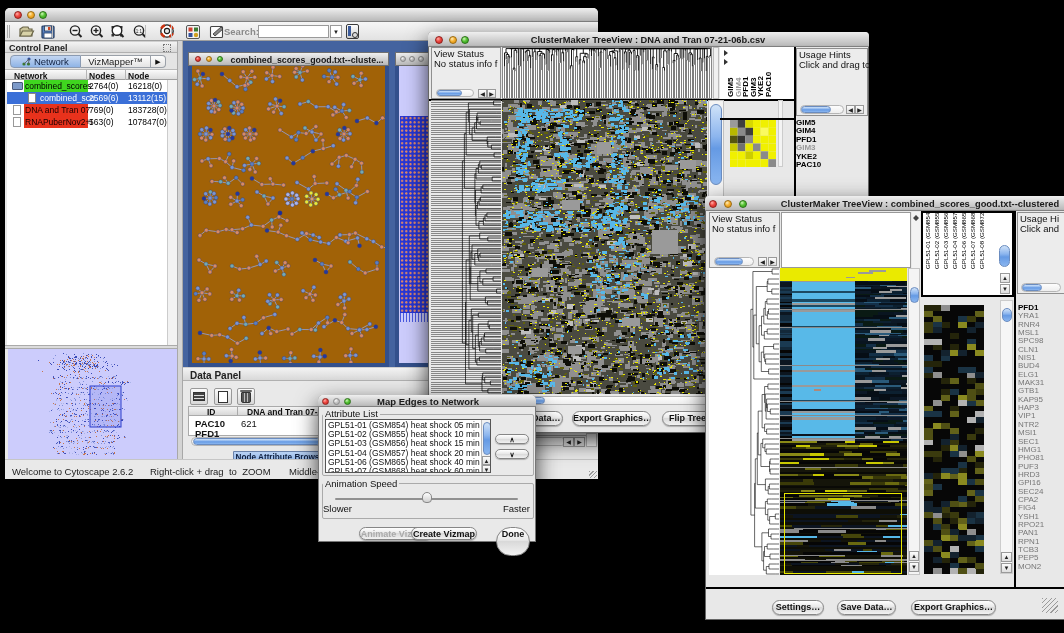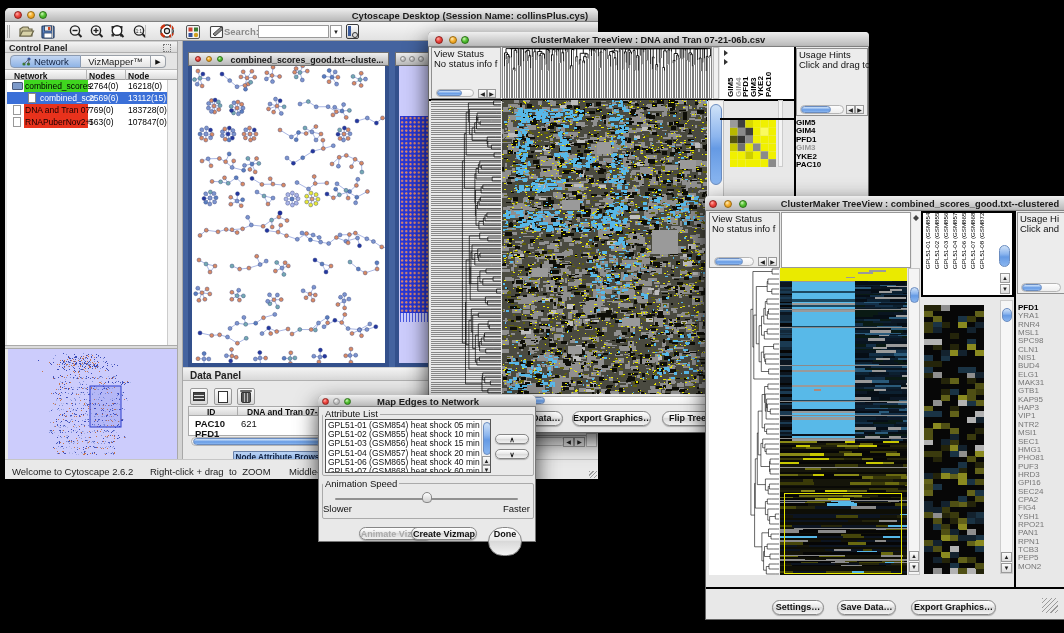--- a/index.html
+++ b/index.html
@@ -25,21 +25,20 @@
   .stripesV{background:repeating-linear-gradient(180deg,#878787 0px,#878787 1px,#e9e9e9 1px,#e9e9e9 2.15px);}
   .win{position:absolute;box-shadow:0 8px 22px rgba(0,0,0,0.75);}
 </style></head>
 <body>
 
 <div class="win" style="left:5px;top:8px;width:593px;height:471px;background:#e9e9e9;border-radius:5px 5px 0 0;">
   <div class="abs tbar" style="left:0;top:0;width:593px;height:14px;border-radius:5px 5px 0 0;">
     <div class="tl red" style="left:9px;"></div>
     <div class="tl yel" style="left:21.5px;"></div>
     <div class="tl grn" style="left:34px;"></div>
-    <div class="ttl" style="left:320px;width:290px;top:2px;font-size:9.5px;">Cytoscape Desktop (Session Name: collinsPlus.cys)</div>
   </div>
 
   <div class="abs" style="left:0;top:14px;width:593px;height:19px;background:linear-gradient(#f6f6f6,#e2e2e2);border-bottom:1px solid #9f9f9f;">
     <div class="abs" style="left:2px;top:3px;width:1px;height:13px;background:#aaa;"></div>
     <div class="abs" style="left:4px;top:3px;width:1px;height:13px;background:#aaa;"></div>
     <svg class="abs" style="left:9px;top:1px;" width="340" height="17">
 
       <g transform="translate(5,2)">
         <path d="M1 4 L4 2 L9 2 L10 4 L13 4 L13 11 L1 11 Z" fill="#c9c39a" stroke="#6a6548" stroke-width="1.2"></path>
         <path d="M1 11 L3.5 6 L14.5 6 L12 11 Z" fill="#d8d2a8" stroke="#6a6548" stroke-width="1.2"></path>
@@ -183,21 +182,21 @@
       <div class="abs tbar" style="left:-4px;top:0px;width:260px;height:14px;border:1px solid #707070;">
         <div class="tl tls gry" style="left:4px;top:3px;width:6px;height:6px;"></div>
         <div class="tl tls gry" style="left:13px;top:3px;width:6px;height:6px;"></div>
         <div class="tl tls gry" style="left:22px;top:3px;width:6px;height:6px;"></div>
       </div>
       <div class="abs" style="left:1px;top:64px;width:34px;height:197px;background:#2636d6;
         background-image:radial-gradient(circle,#e08a6a 1px,rgba(0,0,0,0) 1.3px);background-size:4.2px 4.2px;"></div>
       <div class="abs" style="left:1px;top:261px;width:30px;height:9px;background:repeating-linear-gradient(90deg,#4a5ae0 0,#4a5ae0 1px,transparent 1px,transparent 3px);"></div>
     </div>
 
-    <div class="abs" style="left:5px;top:11px;width:201px;height:315px;background:#ffffff;border:4px solid #33508c;border-top:none;">
+    <div class="abs" style="left:5px;top:11px;width:201px;height:315px;background:#a16207;border:4px solid #33508c;border-top:none;">
       <div class="abs tbar" style="left:-4px;top:0px;width:201px;height:14px;border:1px solid #707070;">
         <div class="tl tls red" style="left:6px;top:3px;width:6px;height:6px;"></div>
         <div class="tl tls yel" style="left:17px;top:3px;width:6px;height:6px;"></div>
         <div class="tl tls grn" style="left:28px;top:3px;width:6px;height:6px;"></div>
         <div class="ttl" style="left:38px;width:160px;font-size:8.8px;top:2px;">combined_scores_good.txt--cluste...</div>
       </div>
       <div class="abs" style="left:0;top:14px;width:193px;height:297px;overflow:hidden;">
         <svg width="193" height="297" viewBox="0 0 193 297" style="position:absolute;left:0;top:0;">
             <g stroke="#93a3dc" stroke-width="0.8">
               <line x1="8.0" y1="12.2" x2="16.1" y2="12.8"></line>
@@ -1261,14 +1260,14 @@
   <div class="ab" style="left:176px;top:39px;width:34px;height:10px;font-size:7px;line-height:9px;">∧</div>
   <div class="ab" style="left:176px;top:54px;width:34px;height:10px;font-size:7px;line-height:9px;">∨</div>
   <div class="abs" style="left:4px;top:83px;font-size:9.5px;color:#111;background:#e9e9e9;padding:0 2px;z-index:3;">Animation Speed</div>
   <div class="abs" style="left:3px;top:88px;width:212px;height:36px;border:1px solid #aaa;border-radius:2px;"></div>
   <div class="abs" style="left:16px;top:103px;width:183px;height:1.5px;background:#909090;border-radius:1px;"></div>
   <div class="abs" style="left:103px;top:97px;width:10px;height:11px;background:linear-gradient(#fefefe,#d0d0d0);border:1px solid #888;border-radius:5px 5px 4px 4px;"></div>
   <div class="abs" style="left:4px;top:108px;font-size:9.5px;color:#111;">Slower</div>
   <div class="abs" style="left:184px;top:108px;font-size:9.5px;color:#111;">Faster</div>
   <div class="ab" style="left:12px;top:132px;width:73px;height:13px;color:#aaa;line-height:12px;margin-left:28px;">Animate Vizmap</div>
   <div class="ab" style="left:92px;top:132px;width:66px;height:13px;line-height:12px;">Create Vizmap</div>
-  <div class="ab" style="left:169px;top:132px;width:34px;height:29px;line-height:12px;">Done</div>
+  <div class="ab" style="left:177px;top:132px;width:34px;height:29px;line-height:12px;">Done</div>
 </div>
 
 </body></html>

